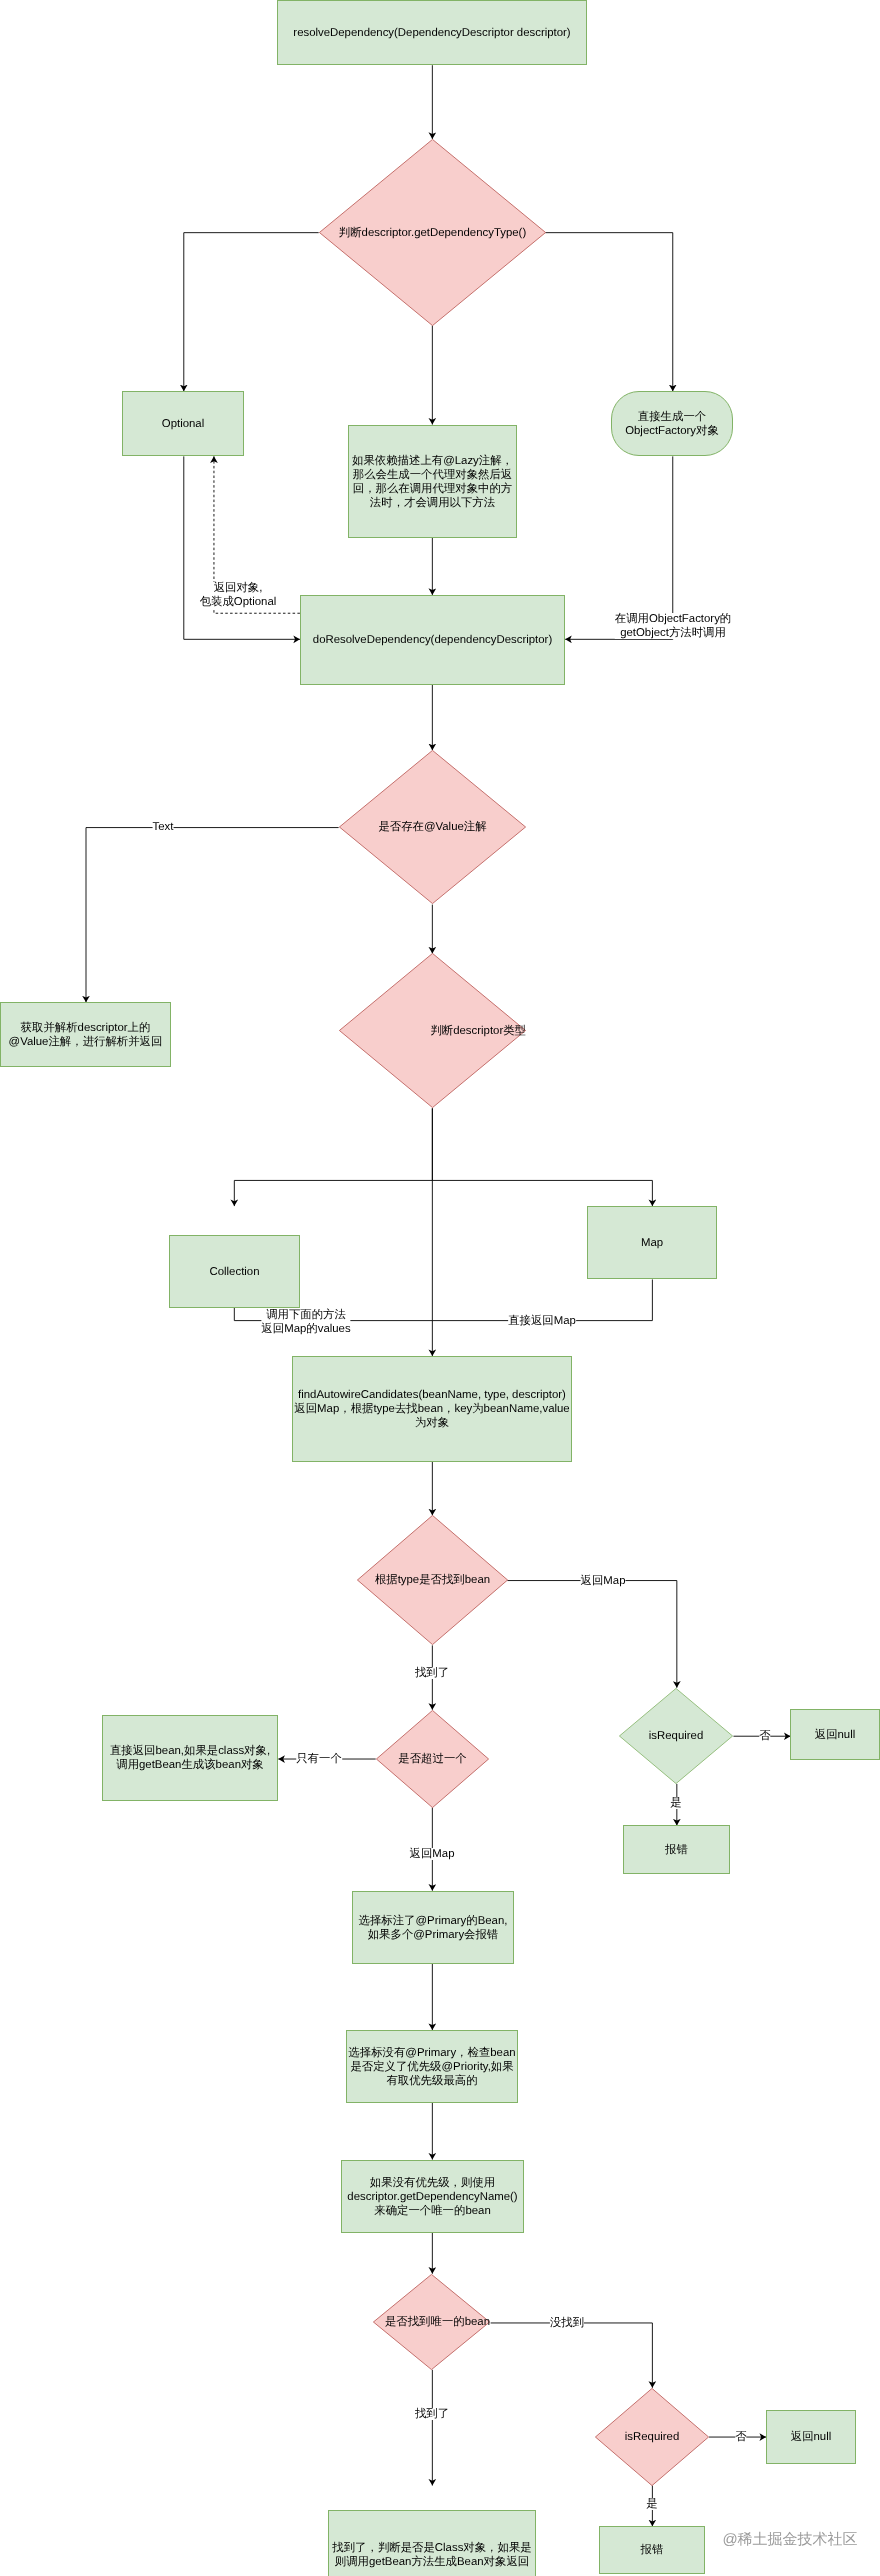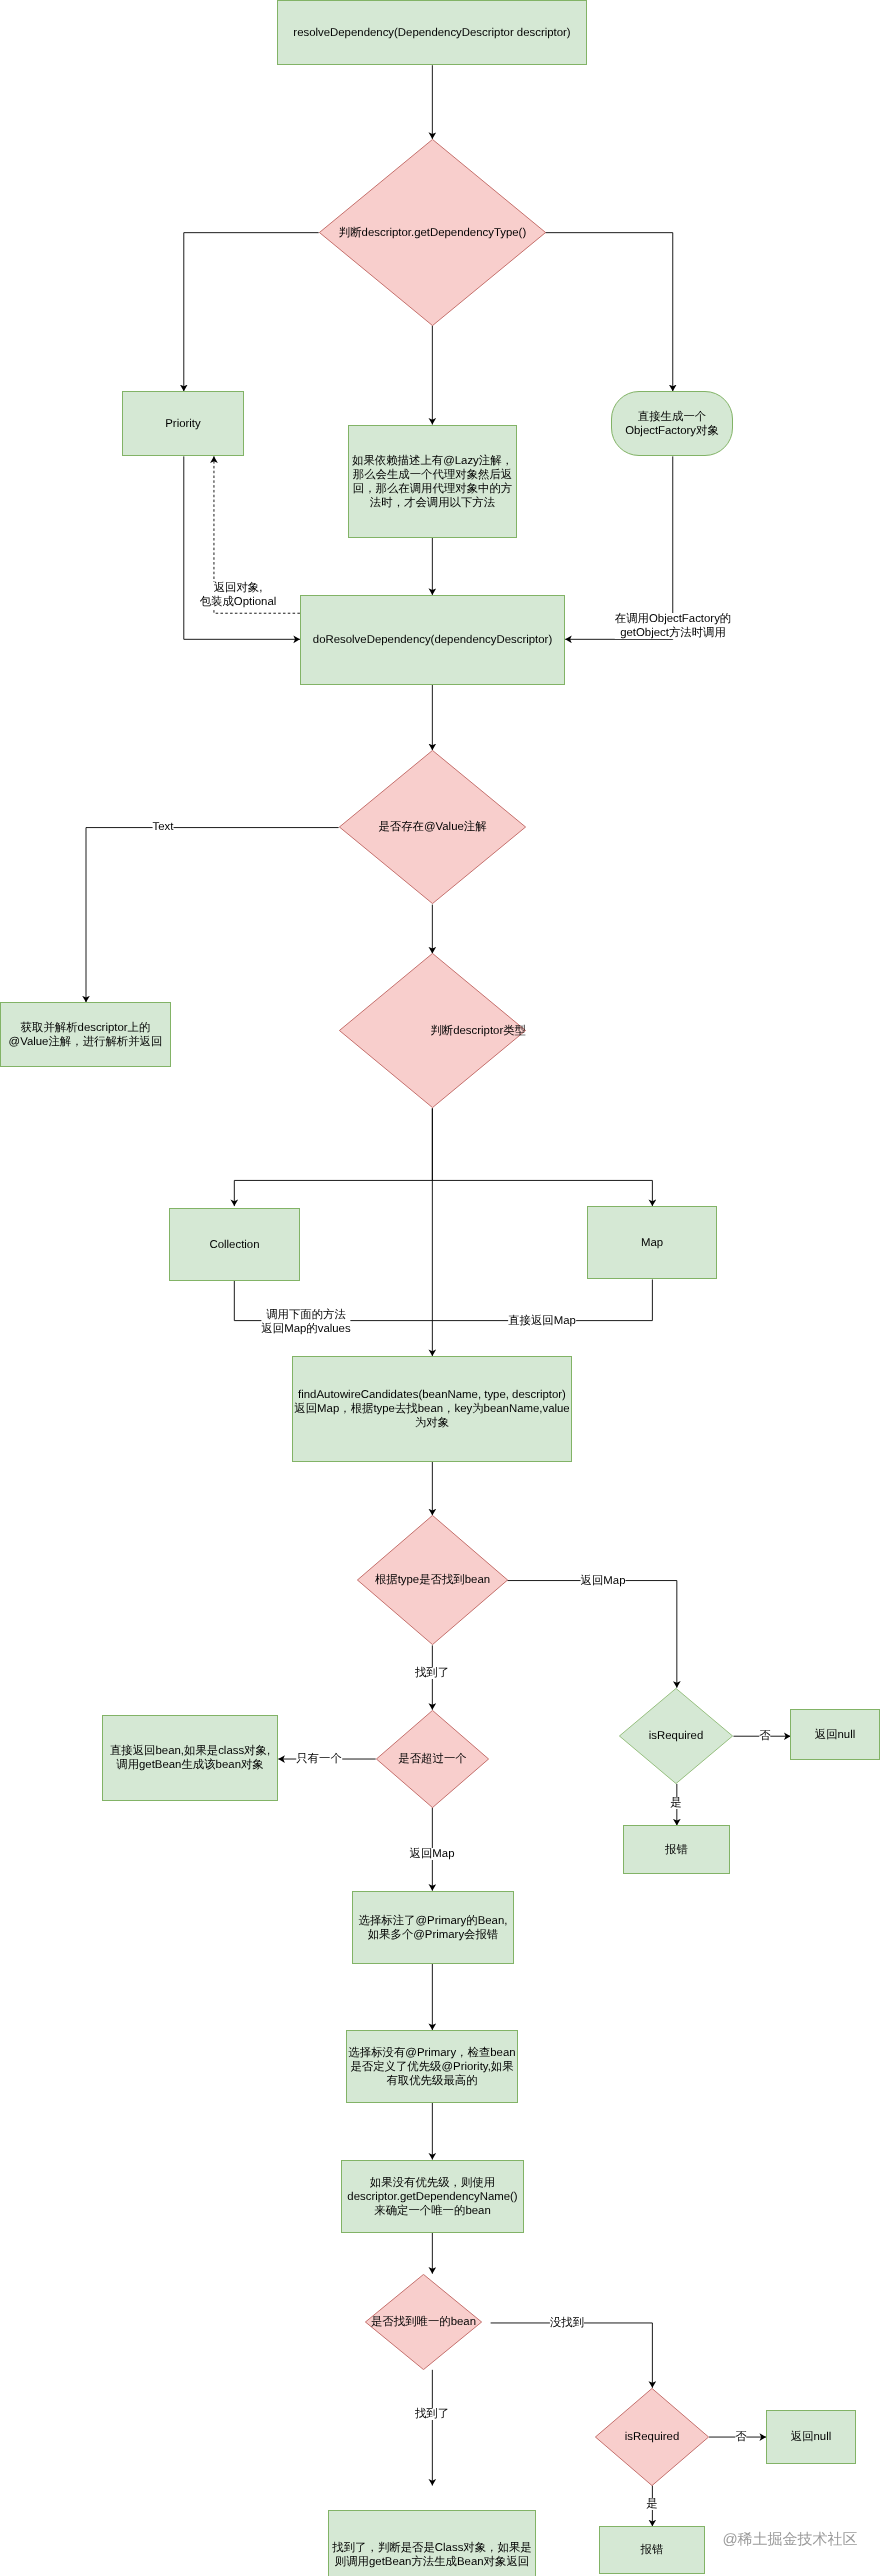--- a/index.html
+++ b/index.html
@@ -126,21 +126,21 @@
       <div class="node rect green" style="left: 277px; top: 0px; width: 310px; height: 65px;">
         <div class="node-label">resolveDependency(DependencyDescriptor descriptor)</div>
       </div>
       <div class="node diamond pink" style="left: 319px; top: 139px; width: 227px; height: 187px;">
         <svg class="diamond-bg" viewBox="0 0 278 229" preserveAspectRatio="none">
           <path d="M 139 0.5 L 277.5 114.5 L 139 228.5 L 0.5 114.5 Z" fill="#f8cecc" stroke="#b85450" stroke-width="1"></path>
         </svg>
         <div class="node-label">判断descriptor.getDependencyType()</div>
       </div>
       <div class="node rect green" style="left: 122px; top: 391px; width: 122px; height: 65px;">
-        <div class="node-label">Priority</div>
+        <div class="node-label">Optional</div>
       </div>
       <div class="node rect green" style="left: 348px; top: 425px; width: 169px; height: 113px;">
         <div class="node-label">如果依赖描述上有@Lazy注解，
 那么会生成一个代理对象然后返
 回，那么在调用代理对象中的方
 法时，才会调用以下方法</div>
       </div>
       <div class="node rect green" style="left: 611px; top: 391px; width: 122px; height: 65px; border-radius: 28px;">
         <div class="node-label">直接生成一个
 ObjectFactory对象</div>
@@ -157,21 +157,21 @@
       <div class="node rect green" style="left: 0px; top: 1002px; width: 171px; height: 65px;">
         <div class="node-label">获取并解析descriptor上的
 @Value注解，进行解析并返回</div>
       </div>
       <div class="node diamond pink" style="left: 339px; top: 953px; width: 187px; height: 155px; justify-content: flex-end;">
         <svg class="diamond-bg" viewBox="0 0 229 190" preserveAspectRatio="none">
           <path d="M 114.5 0.5 L 228.5 95 L 114.5 189.5 L 0.5 95 Z" fill="#f8cecc" stroke="#b85450" stroke-width="1"></path>
         </svg>
         <div class="node-label">判断descriptor类型</div>
       </div>
-      <div class="node rect green" style="left: 169px; top: 1208px; width: 131px; height: 73px;">
+      <div class="node rect green" style="left: 169px; top: 1235px; width: 131px; height: 73px;">
         <div class="node-label">Collection</div>
       </div>
       <div class="node rect green" style="left: 587px; top: 1206px; width: 130px; height: 73px;">
         <div class="node-label">Map</div>
       </div>
       <div class="node rect green" style="left: 292px; top: 1356px; width: 280px; height: 106px;">
         <div class="node-label">findAutowireCandidates(beanName, type, descriptor)
 返回Map，根据type去找bean，key为beanName,value
 为对象</div>
       </div>
@@ -210,21 +210,21 @@
       <div class="node rect green" style="left: 346px; top: 2030px; width: 172px; height: 73px;">
         <div class="node-label">选择标没有@Primary，检查bean
 是否定义了优先级@Priority,如果
 有取优先级最高的</div>
       </div>
       <div class="node rect green" style="left: 341px; top: 2160px; width: 183px; height: 73px;">
         <div class="node-label">如果没有优先级，则使用
 descriptor.getDependencyName()
 来确定一个唯一的bean</div>
       </div>
-      <div class="node diamond pink" style="left: 365px; top: 2274px; width: 117px; height: 96px;">
+      <div class="node diamond pink" style="left: 373px; top: 2274px; width: 117px; height: 96px; justify-content: flex-end;">
         <svg class="diamond-bg" viewBox="0 0 144 118" preserveAspectRatio="none">
           <path d="M 72 0.5 L 143.5 59 L 72 117.5 L 0.5 59 Z" fill="#f8cecc" stroke="#b85450" stroke-width="1"></path>
         </svg>
         <div class="node-label">是否找到唯一的bean</div>
       </div>
       <div class="node diamond pink" style="left: 595px; top: 2388px; width: 114px; height: 98px;">
         <svg class="diamond-bg" viewBox="0 0 140 120" preserveAspectRatio="none">
           <path d="M 70 0.5 L 139.5 60 L 70 119.5 L 0.5 60 Z" fill="#f8cecc" stroke="#b85450" stroke-width="1"></path>
         </svg>
         <div class="node-label">isRequired</div>

